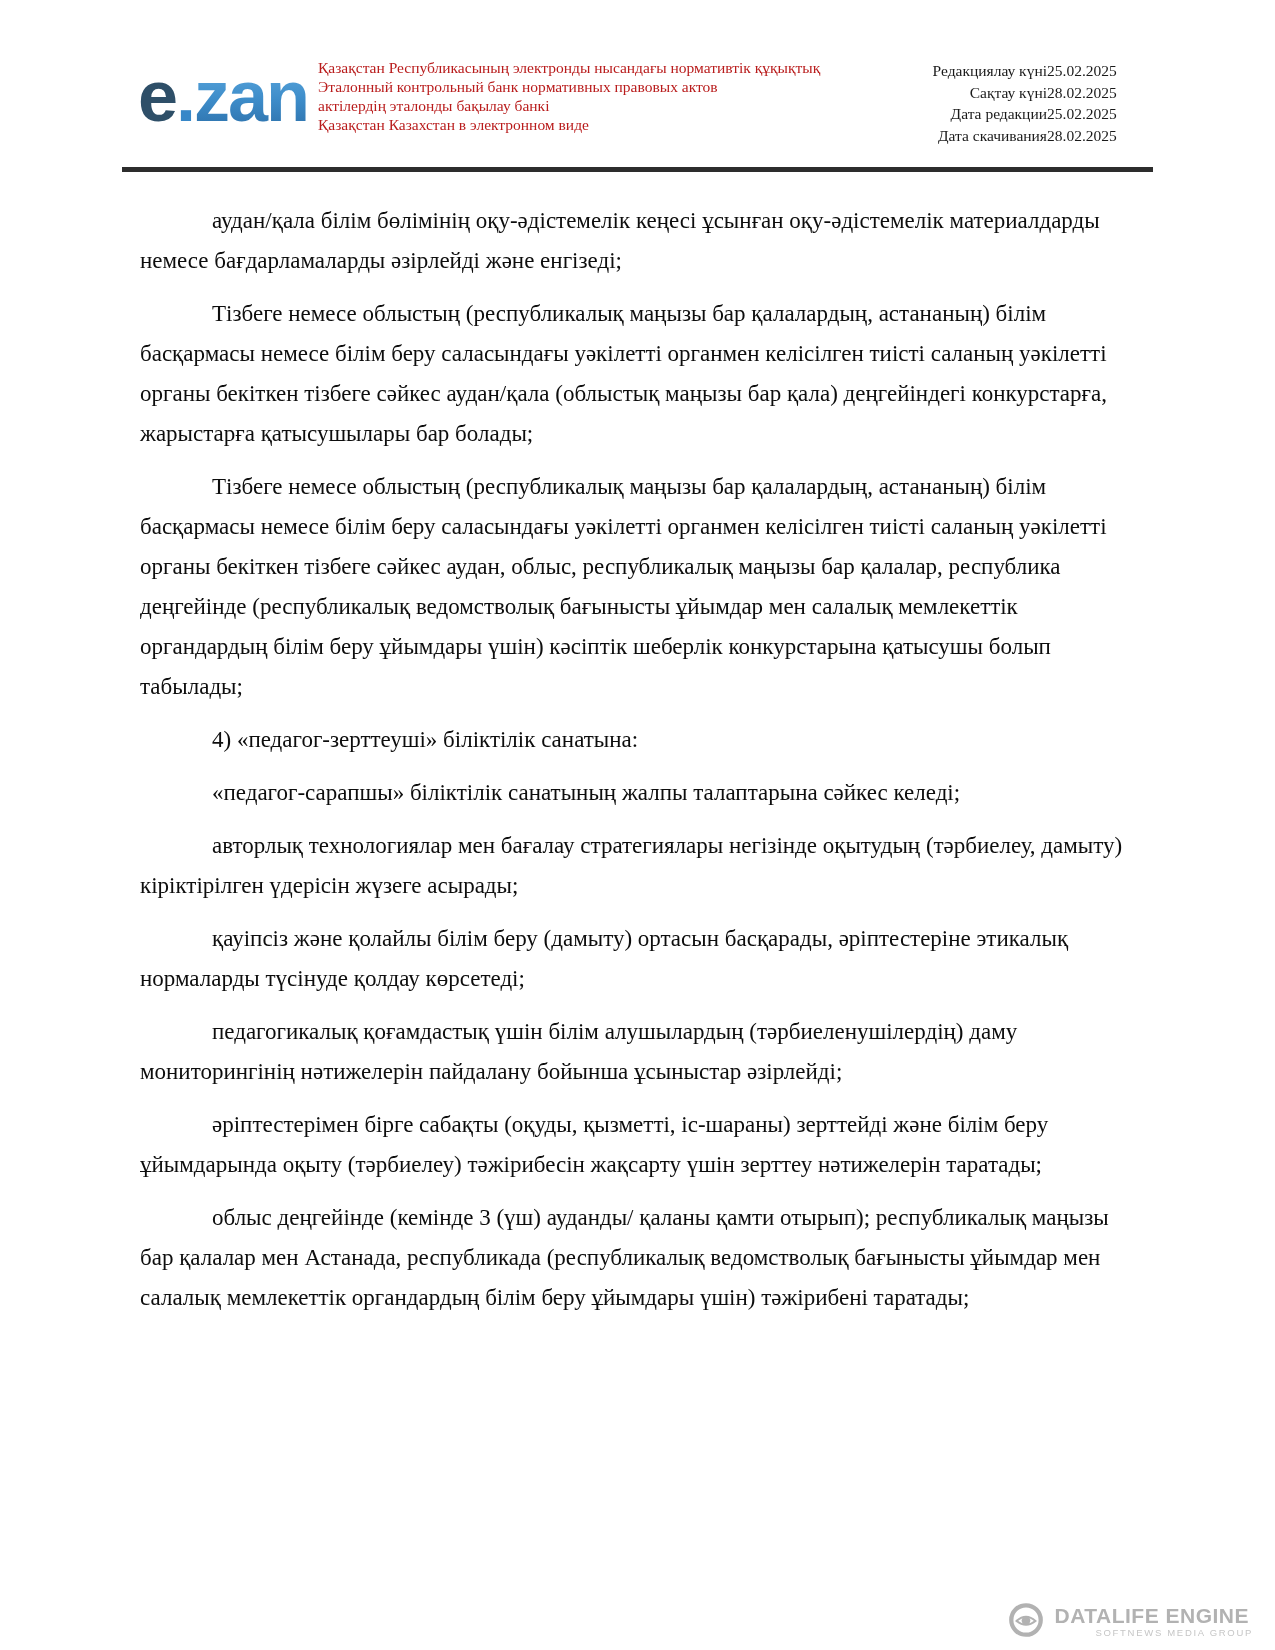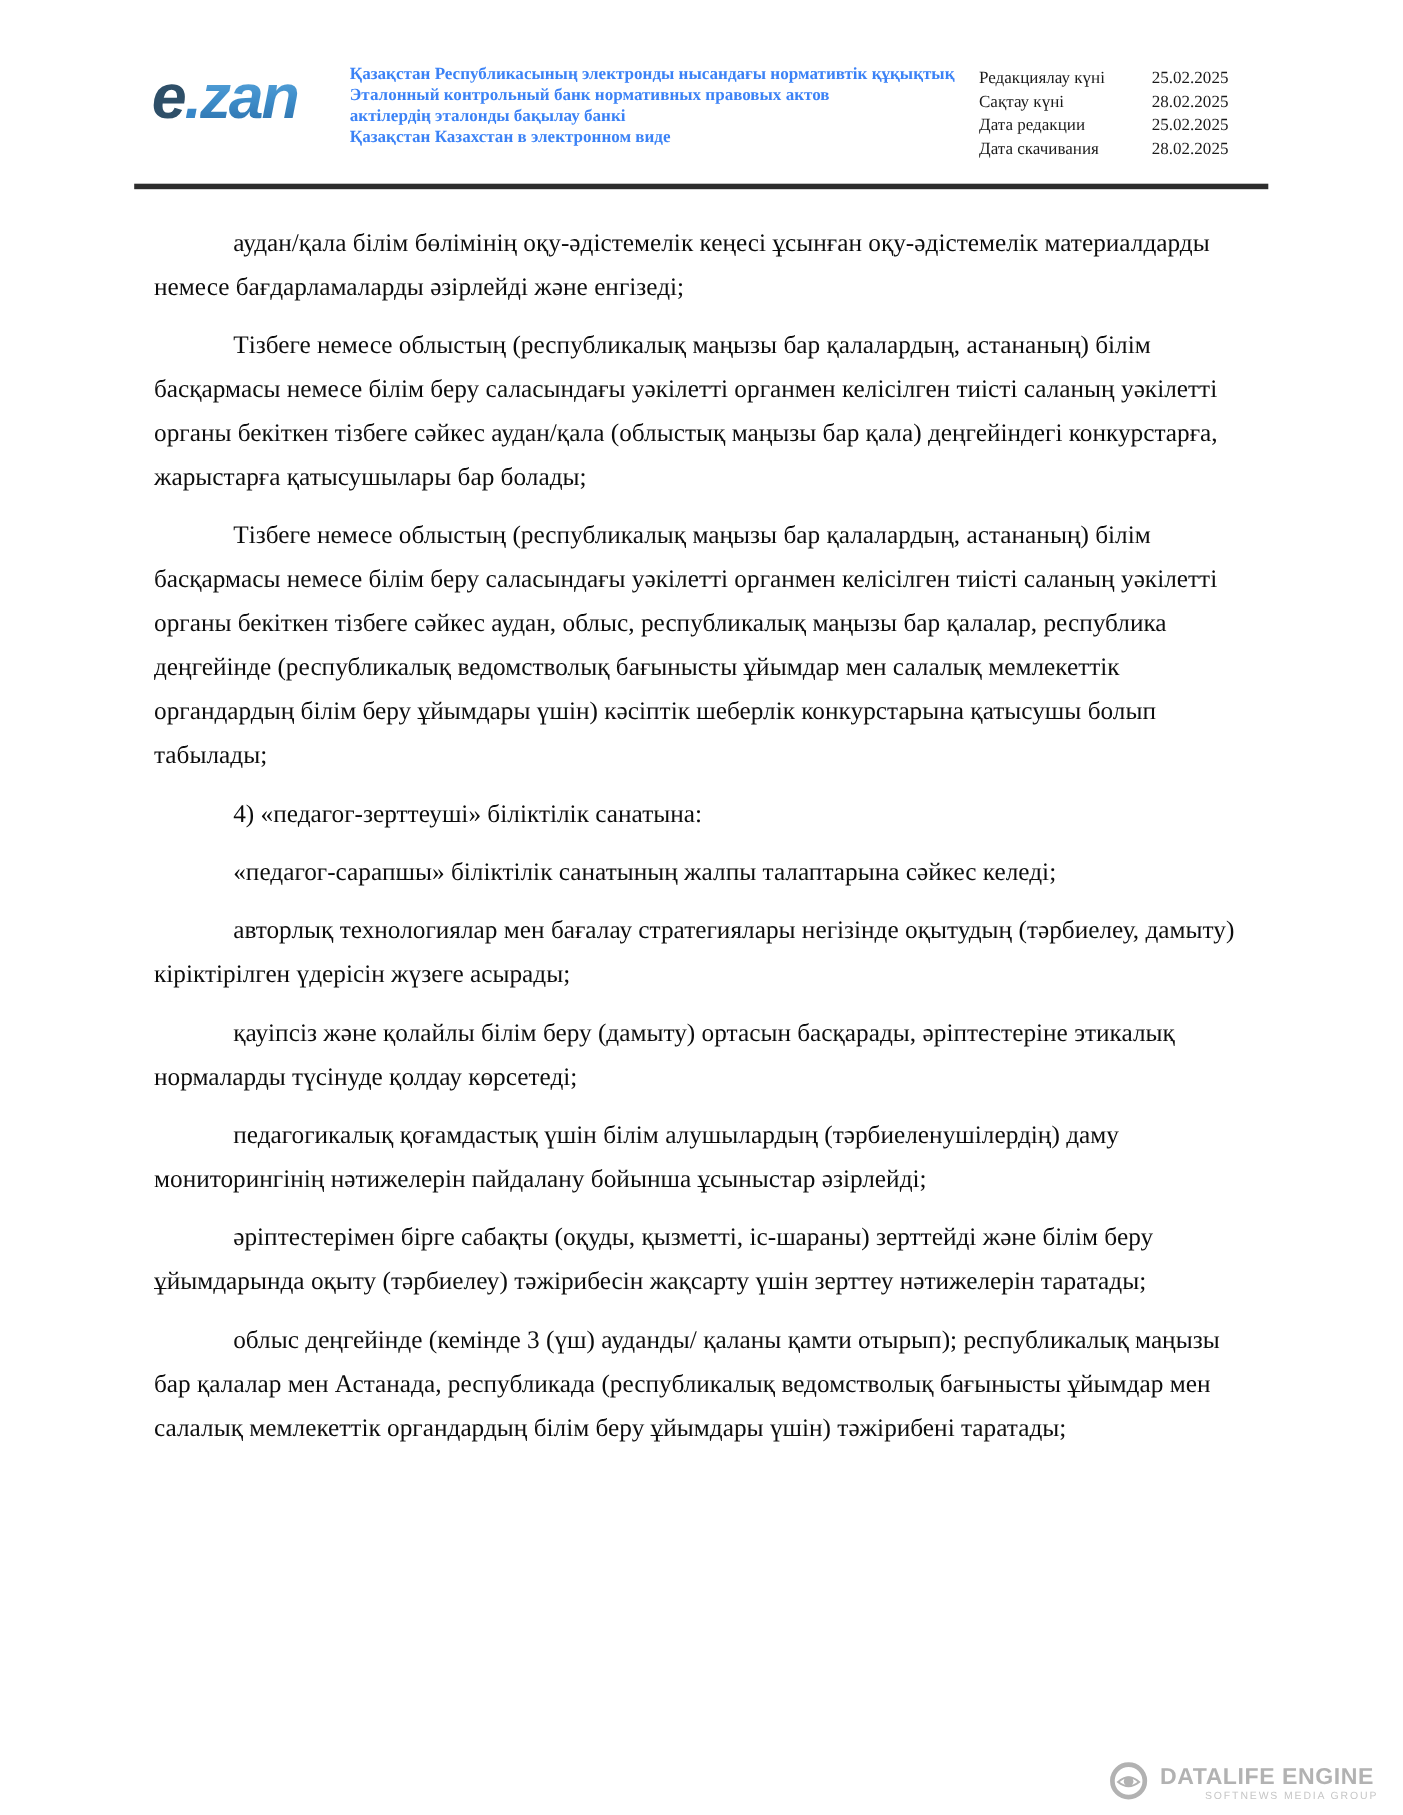--- a/index.html
+++ b/index.html
@@ -12,23 +12,22 @@
     font-family: "Liberation Serif", serif;
     color: #111111;
   }
 
   
   .logo {
     position: absolute;
     left: 138px;
     top: 60px;
     font-family: "Liberation Sans", sans-serif;
-    font-style: italic;
     font-weight: 700;
-    font-size: 57px;
+    font-size: 72px;
     line-height: 1;
     letter-spacing: -2px;
     white-space: nowrap;
   }
   .logo-e { color: #2e4f68; }
   .logo-dot { color: #3787c8; }
   .logo-zan {
     background: linear-gradient(180deg, #65b0e3 0%, #3d8cc9 55%, #2a6ca5 100%);
     -webkit-background-clip: text;
     background-clip: text;
@@ -36,35 +35,34 @@
     color: #3787c8;
   }
 
   .org-block {
     position: absolute;
     left: 318px;
     top: 58px;
     width: 575px;
     font-size: 15.5px;
     line-height: 19px;
-    color: #3b82f6;
-    font-weight: bold;
+    color: #b91c1c;
   }
 
   .dates-block {
     position: absolute;
     left: 890px;
     top: 60px;
     width: 250px;
     font-size: 15.5px;
     line-height: 21.5px;
     color: #1a1a1a;
   }
   .date-row { display: flex; }
-  .date-label { width: 157px; flex: 0 0 157px; }
+  .date-label { width: 157px; flex: 0 0 157px; text-align: right; }
   .date-value { flex: 1; }
 
   .rule {
     position: absolute;
     left: 122px;
     top: 167px;
     width: 1031px;
     height: 5px;
     background: #2d2d2d;
   }

